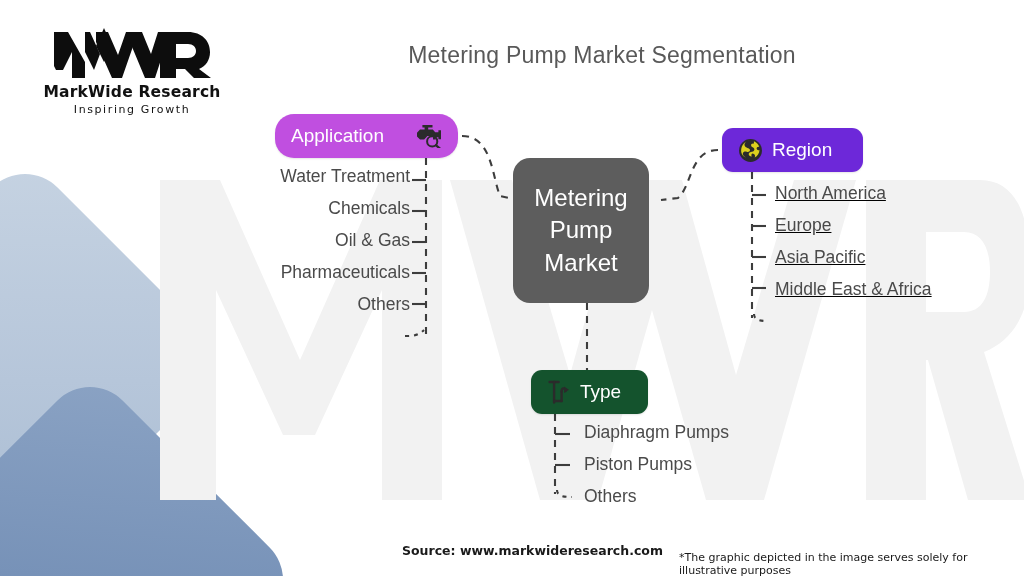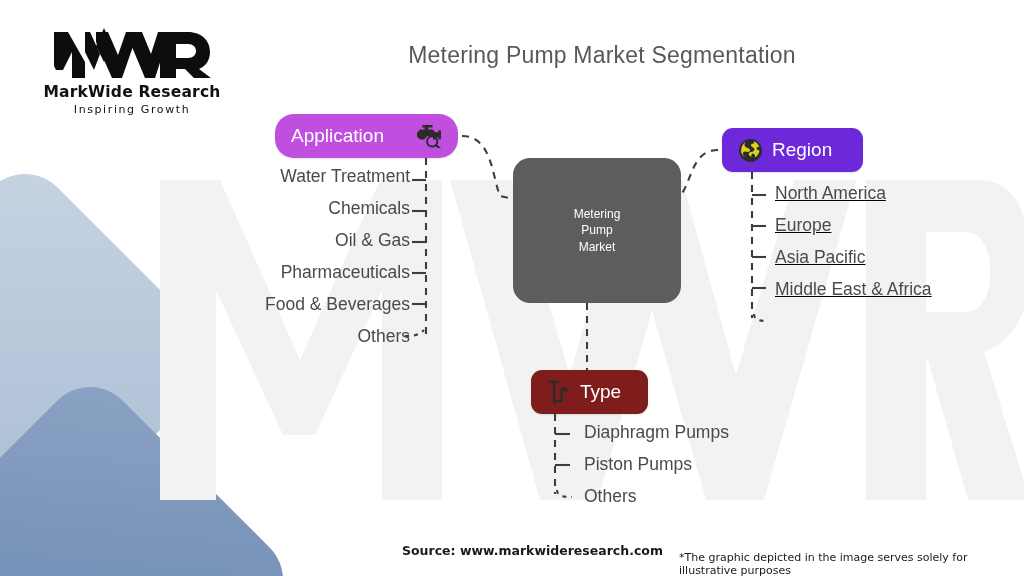--- a/index.html
+++ b/index.html
@@ -99,29 +99,29 @@
     width: 1024px;
     height: 576px;
     pointer-events: none;
   }
 
   
   .center-node {
     position: absolute;
     left: 513px;
     top: 158px;
-    width: 168px;
+    width: 136px;
     height: 145px;
     background: #5d5d5d;
     border-radius: 17px;
     display: flex;
     align-items: center;
     justify-content: center;
     color: #ffffff;
-    font-size: 12px;
+    font-size: 24px;
     line-height: 1.35;
     text-align: center;
   }
 
   
   .badge {
     position: absolute;
     height: 44px;
     border-radius: 11px;
     display: flex;
@@ -140,21 +140,21 @@
     background: #c04fe0;
     justify-content: space-between;
     border-radius: 19px;
   }
   .badge-region {
     left: 722px;  top: 128px;  width: 141px;
     background: #6d28d9;
   }
   .badge-type {
     left: 531px;  top: 370px;  width: 117px;
-    background: #7f1d1d;
+    background: #14532d;
   }
 
   
   .leaf-list { position: absolute; }
   .leaf {
     font-size: 17.5px;
     color: #4a4a4a;
     white-space: nowrap;
     line-height: 1;
   }
@@ -298,21 +298,20 @@
       </svg>
     </span>
     <span>Type</span>
   </div>
 
   <div class="leaf-list list-application">
     <div class="leaf">Water Treatment</div>
     <div class="leaf">Chemicals</div>
     <div class="leaf">Oil &amp; Gas</div>
     <div class="leaf">Pharmaceuticals</div>
-    <div class="leaf">Food &amp; Beverages</div>
     <div class="leaf">Others</div>
   </div>
 
   <div class="leaf-list list-region">
     <div class="leaf">North America</div>
     <div class="leaf">Europe</div>
     <div class="leaf">Asia Pacific</div>
     <div class="leaf">Middle East &amp; Africa</div>
   </div>
 

